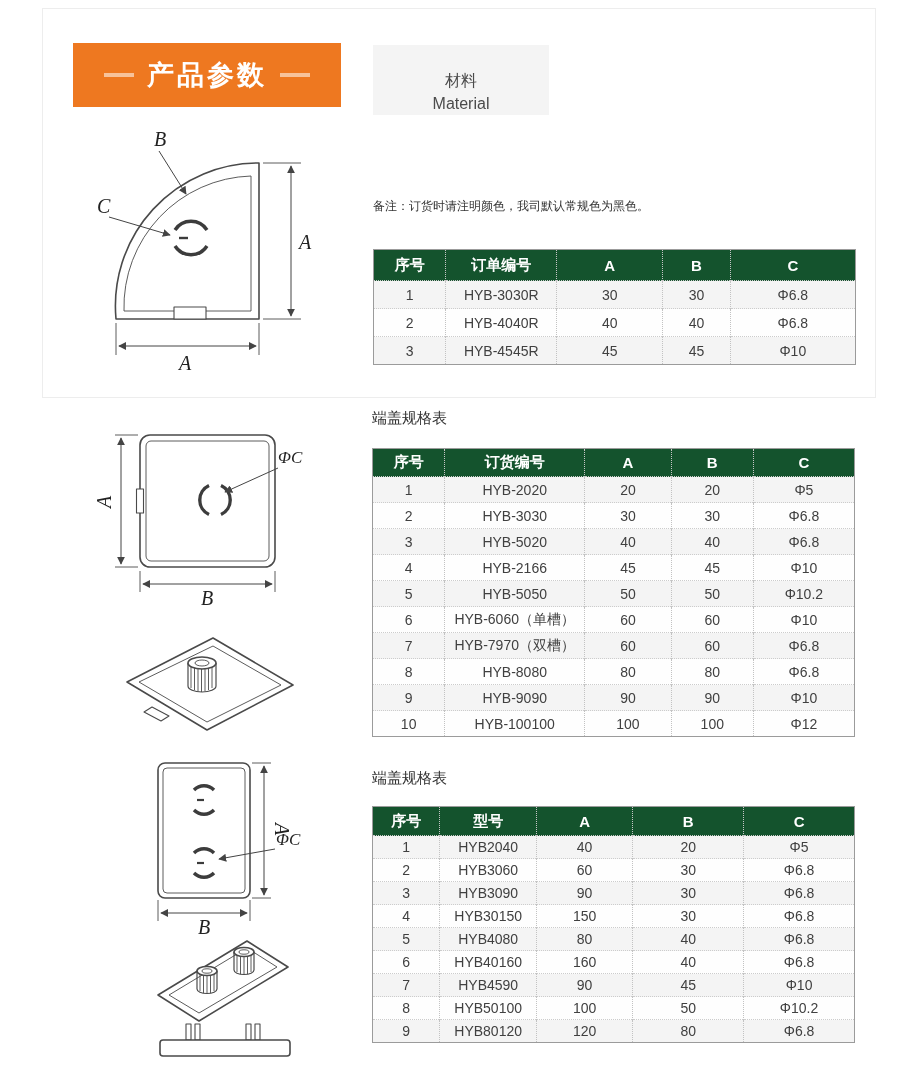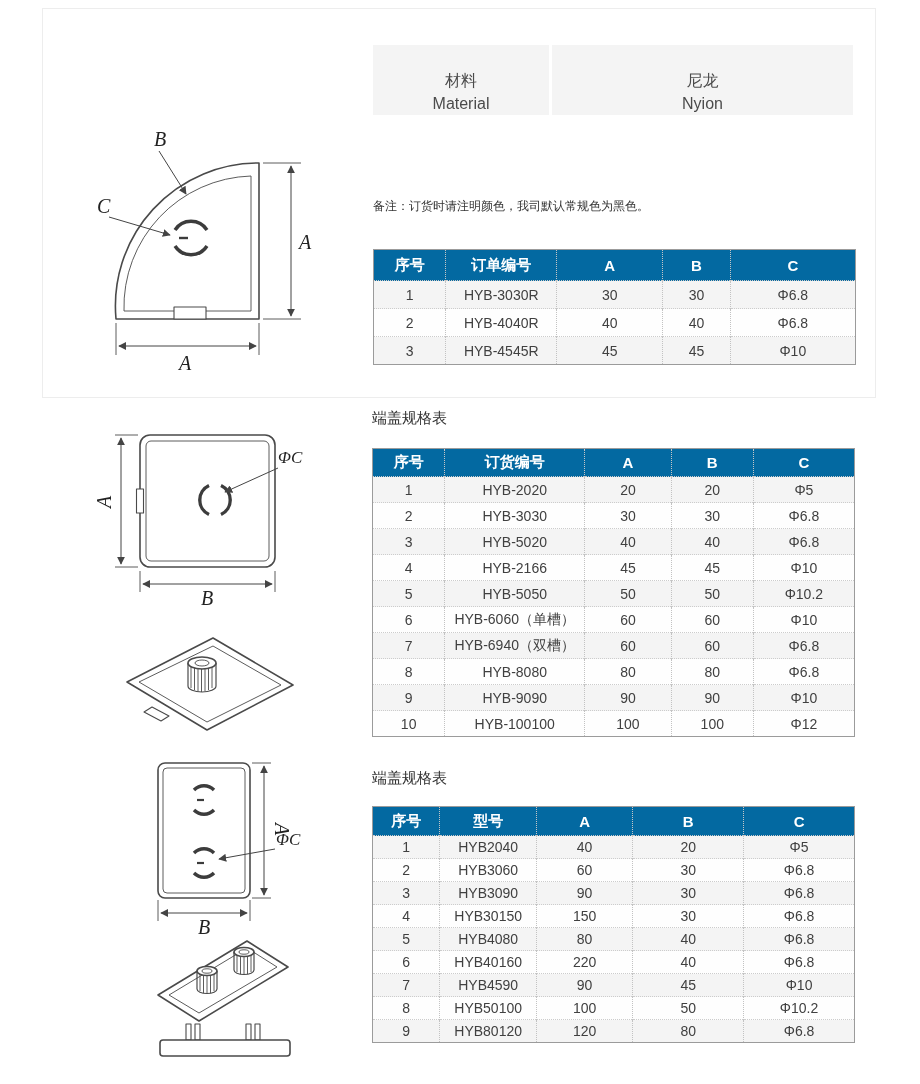--- a/index.html
+++ b/index.html
@@ -30,21 +30,21 @@
   .rbg2 { background:#e7e7e7; }
 
   .note { position:absolute; left:330px; top:189px; font-size:12px; color:#333; }
 
   .sec-title { position:absolute; font-size:15px; color:#333; }
   #sec2-title { left:372px; top:409px; }
   #sec3-title { left:372px; top:769px; }
 
   table.spec { border-collapse:collapse; border:1px solid #9b9b9b; table-layout:fixed; background:#fff; }
   .spec th {
-    background:#0369a1; color:#fff; font-size:15px; font-weight:bold;
+    background:#14532d; color:#fff; font-size:15px; font-weight:bold;
     border-left:1px dotted #c6c6c6; padding:0;
   }
   .spec th:first-child { border-left:none; }
   .spec td {
     text-align:center; font-size:14px; color:#404040; padding:0;
     border-left:1px dotted #c2c2c2; border-top:1px dotted #cccccc;
   }
   .spec td:first-child { border-left:none; }
   .spec tbody tr:nth-child(odd) td  { background:#f4f4f4; }
   .spec tbody tr:nth-child(even) td { background:#fefefe; }
@@ -74,20 +74,25 @@
 <svg width="0" height="0" style="position:absolute" aria-hidden="true">
   <defs>
     <marker id="arw" viewBox="0 0 10 10" refX="9" refY="5" markerWidth="8" markerHeight="8" orient="auto-start-reverse">
       <path d="M0,0 L10,5 L0,10 z" fill="#444"></path>
     </marker>
   </defs>
 </svg>
 
 <div class="card">
 
+  <div class="title-box">
+    <span class="dash"></span>
+    <span class="txt">产品参数</span>
+    <span class="dash"></span>
+  </div>
 
   <svg class="draw" style="left:8px; top:97px;" width="300" height="270" viewBox="0 0 300 270">
     <line class="thin" x1="212" y1="57" x2="250" y2="57"></line>
     <line class="thin" x1="212" y1="213" x2="250" y2="213"></line>
     <line class="dim" x1="240" y1="60" x2="240" y2="210" marker-start="url(#arw)" marker-end="url(#arw)"></line>
     <text class="lbl" x="248" y="143">A</text>
     <line class="thin" x1="65" y1="217" x2="65" y2="249"></line>
     <line class="thin" x1="208" y1="217" x2="208" y2="249"></line>
     <line class="dim" x1="68" y1="240" x2="205" y2="240" marker-start="url(#arw)" marker-end="url(#arw)"></line>
     <text class="lbl" x="128" y="264">A</text>
@@ -100,24 +105,20 @@
     <text class="lbl" x="103" y="40">B</text>
     <line class="dim" x1="108" y1="45" x2="135" y2="88" marker-end="url(#arw)"></line>
     <text class="lbl" x="46" y="107">C</text>
     <line class="dim" x1="58" y1="111" x2="119" y2="129" marker-end="url(#arw)"></line>
   </svg>
 
   <div class="info-grid">
     <div class="info-cell rbg1">
       <div>材料</div>
       <div>Material</div>
-    </div>
-    <div class="info-cell rbg1">
-      <div>尼龙</div>
-      <div>Nyion</div>
     </div>
   </div>
 
   <div class="note">备注：订货时请注明颜色，我司默认常规色为黑色。</div>
 
   <table class="spec t1">
     <colgroup>
         <col style="width:15%">
         <col style="width:23%">
         <col style="width:22%">
@@ -250,21 +251,21 @@
       </tr>
       <tr>
         <td>6</td>
         <td>HYB-6060（单槽）</td>
         <td>60</td>
         <td>60</td>
         <td>Φ10</td>
       </tr>
       <tr>
         <td>7</td>
-        <td>HYB-6940（双槽）</td>
+        <td>HYB-7970（双槽）</td>
         <td>60</td>
         <td>60</td>
         <td>Φ6.8</td>
       </tr>
       <tr>
         <td>8</td>
         <td>HYB-8080</td>
         <td>80</td>
         <td>80</td>
         <td>Φ6.8</td>
@@ -390,21 +391,21 @@
       <tr>
         <td>5</td>
         <td>HYB4080</td>
         <td>80</td>
         <td>40</td>
         <td>Φ6.8</td>
       </tr>
       <tr>
         <td>6</td>
         <td>HYB40160</td>
-        <td>220</td>
+        <td>160</td>
         <td>40</td>
         <td>Φ6.8</td>
       </tr>
       <tr>
         <td>7</td>
         <td>HYB4590</td>
         <td>90</td>
         <td>45</td>
         <td>Φ10</td>
       </tr>

